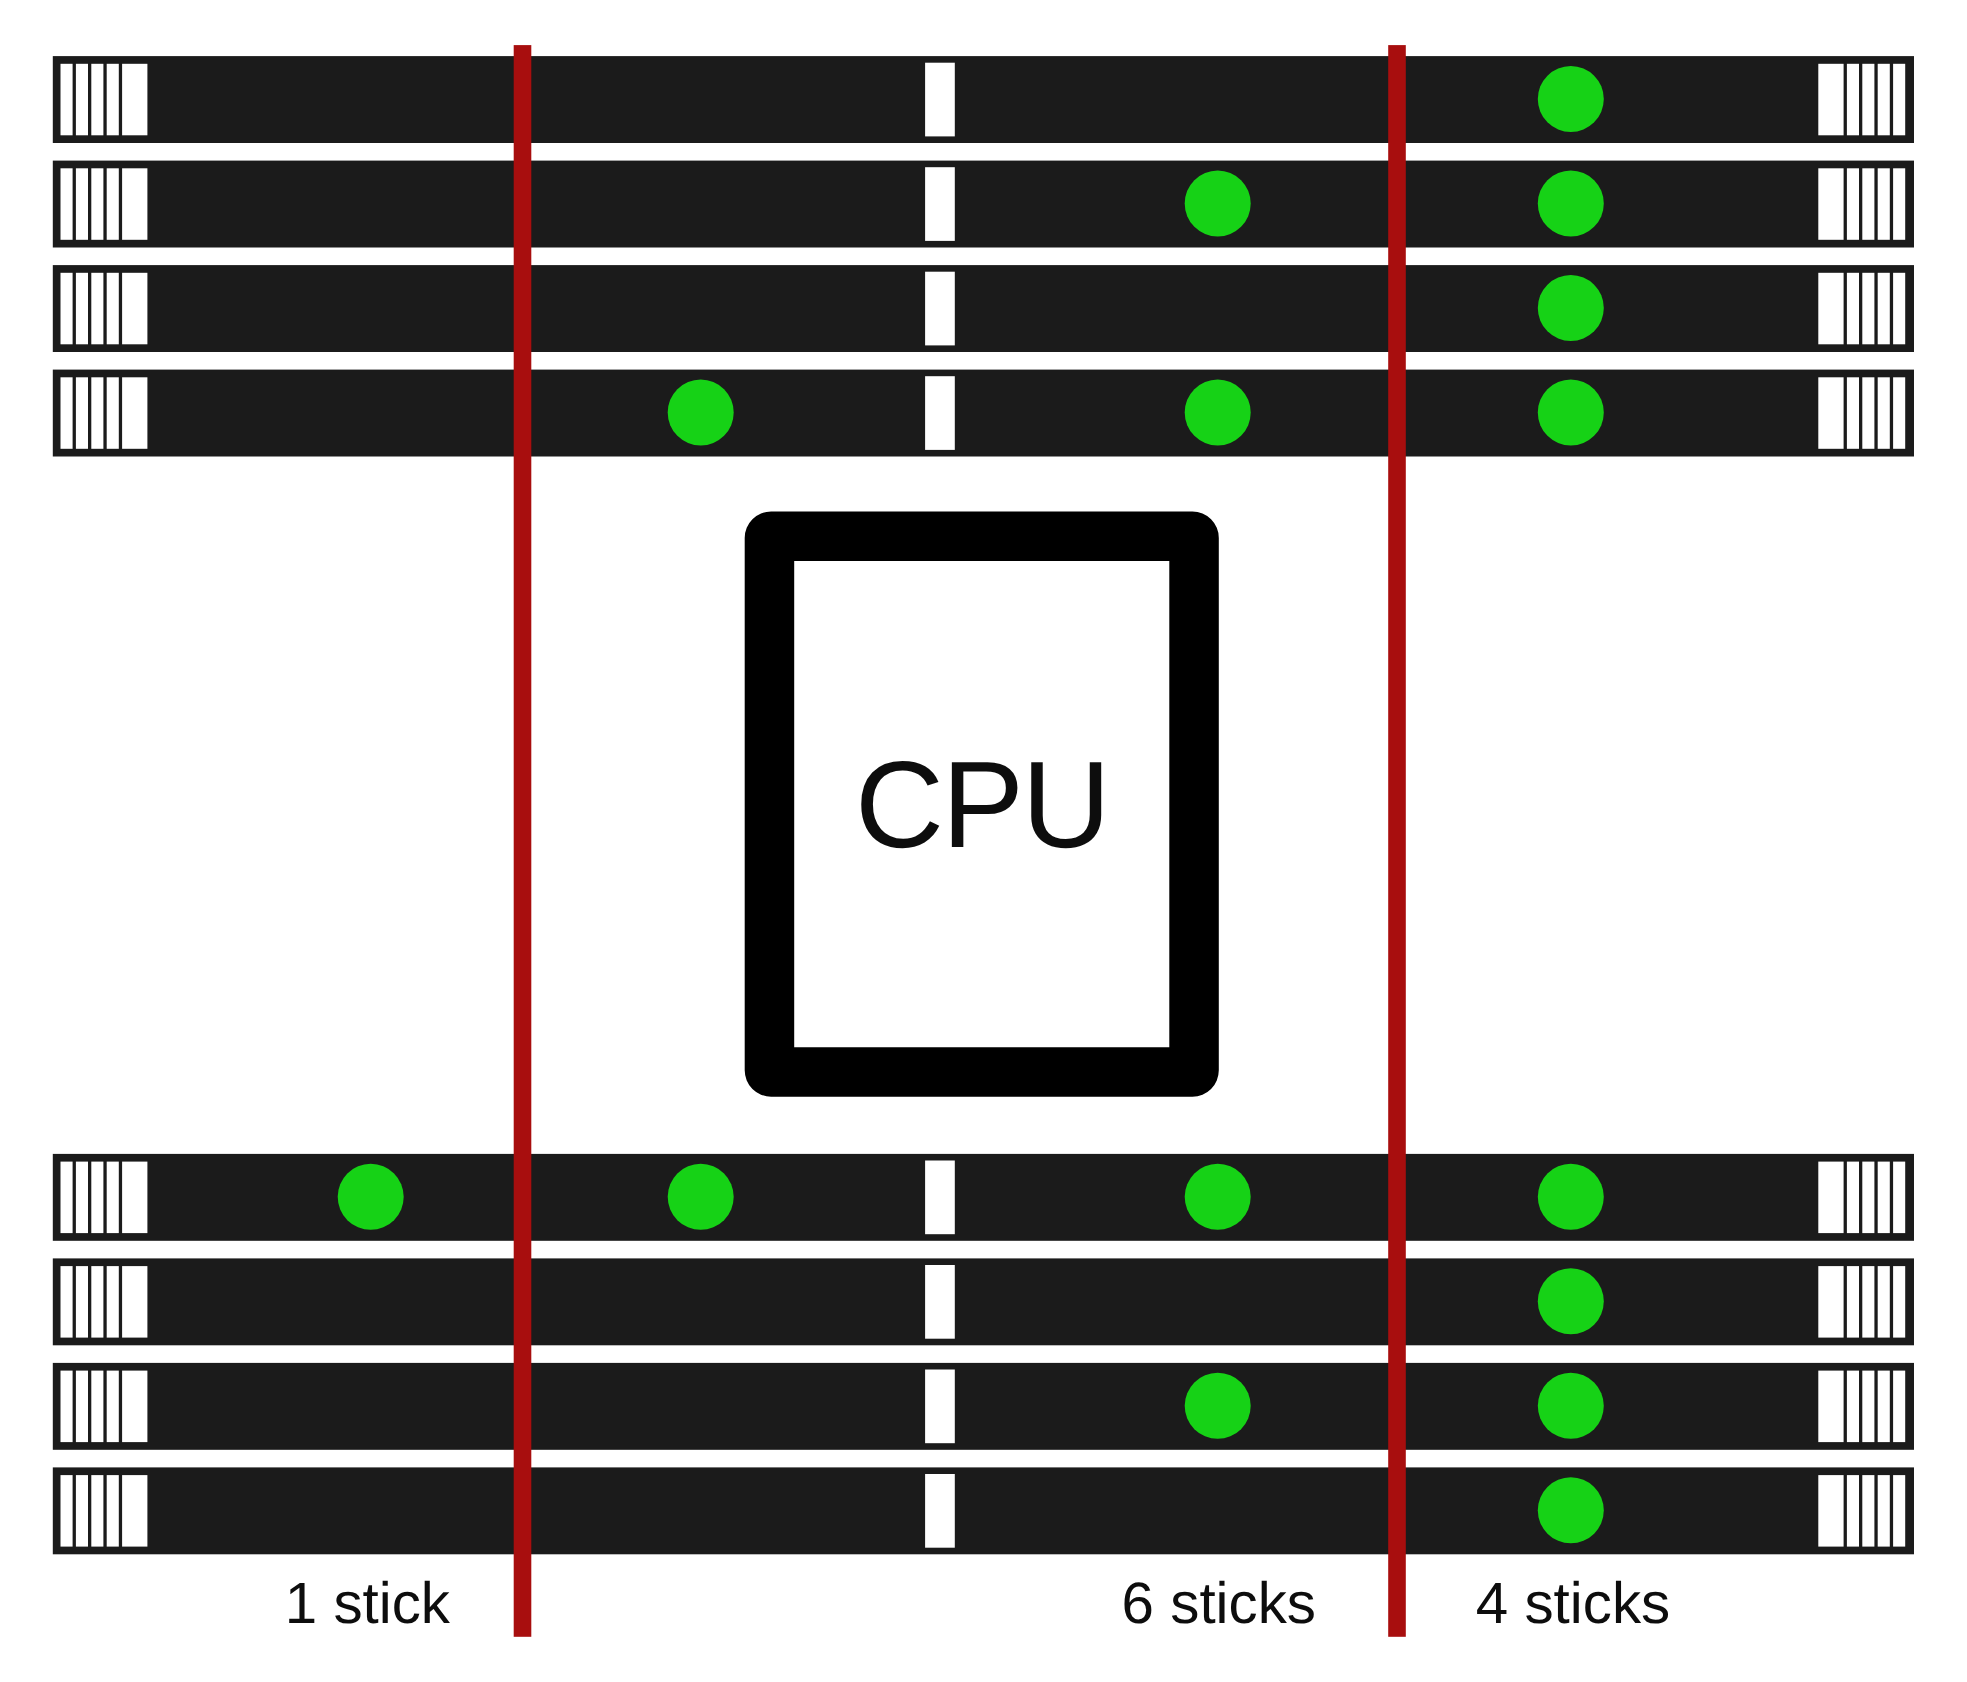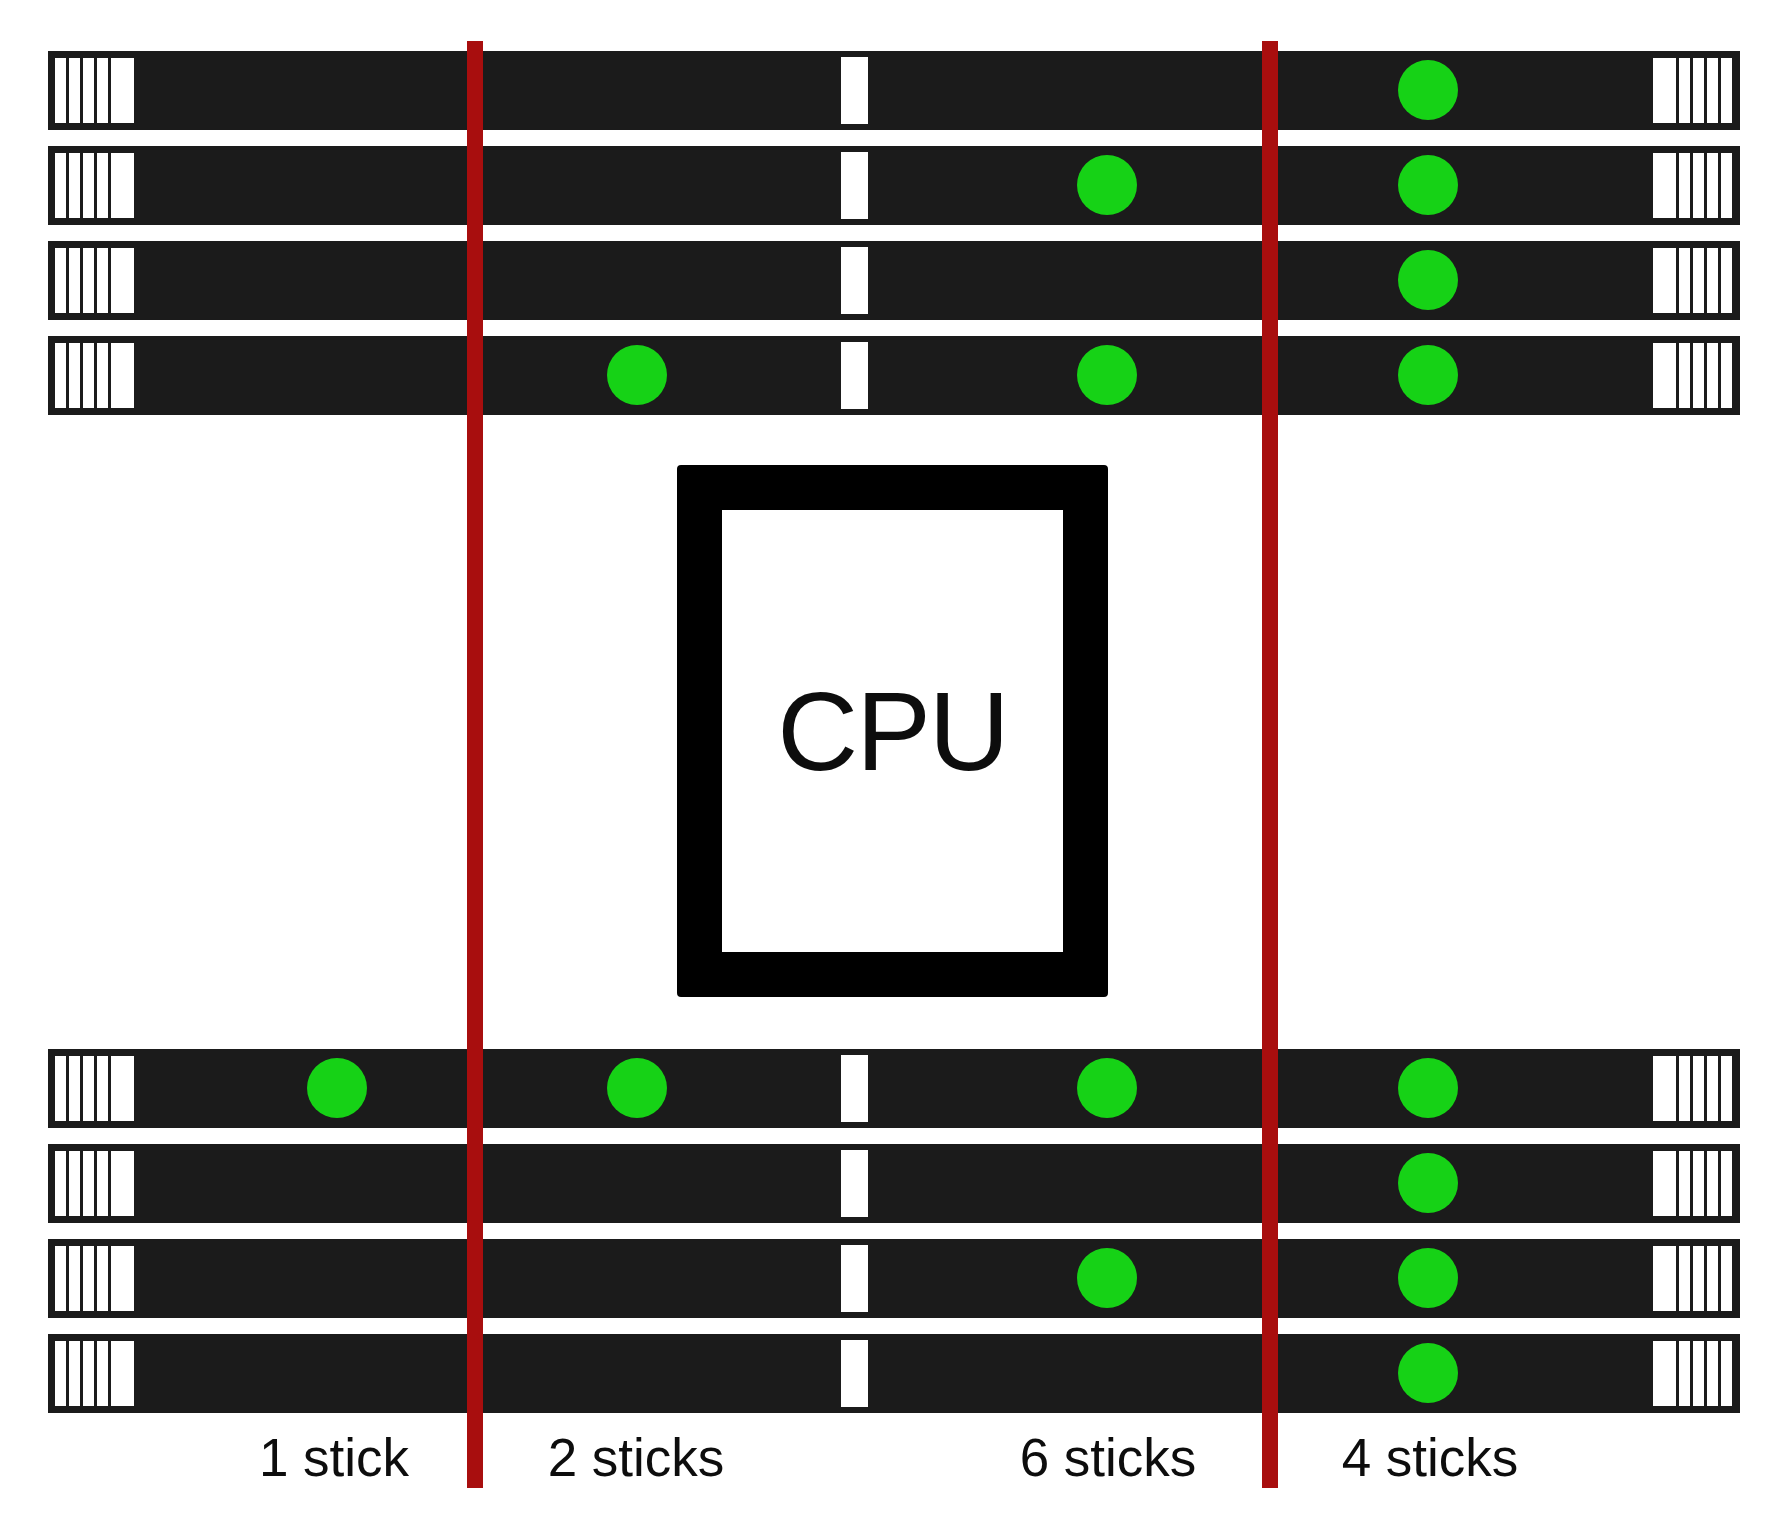--- a/index.html
+++ b/index.html
@@ -15,21 +15,21 @@
   .stripe{background:#fff;height:100%;}
   .stripe.thin{width:11px;}
   .stripe.wide{width:23px;}
   .notch{position:absolute;left:793px;width:27px;top:6px;bottom:6px;background:#fff;}
   .dot{position:absolute;top:9px;width:60px;height:60px;border-radius:50%;background:var(--green);}
   .divider{position:absolute;top:41px;width:16px;height:1447px;background:var(--red);z-index:5;}
   .divider.d1{left:467px;}
   .divider.d2{left:1262px;}
   .cpu{
     position:absolute;left:677px;top:465px;width:431px;height:532px;box-sizing:border-box;
-    background:#fff;border:45px solid #000;border-radius:4px;
+    background:#fff;border:45px solid #000;border-radius:24px;
     display:flex;align-items:center;justify-content:center;
   }
   .cpu span{font-size:112px;color:var(--ink);letter-spacing:-2px;}
   .col-label{
     position:absolute;top:1428px;transform:translateX(-50%);
     font-size:53px;line-height:1.15;color:var(--ink);white-space:nowrap;z-index:6;
   }
   .col-label.c1{left:334px;}
   .col-label.c2{left:636px;}
   .col-label.c3{left:1108px;}
@@ -196,16 +196,15 @@
     </div>
 
   <div class="divider d1"></div>
   <div class="divider d2"></div>
 
   <div class="cpu">
     <span>CPU</span>
   </div>
 
   <div class="col-label c1">1 stick</div>
-  <div class="col-label c2">2 sticks</div>
   <div class="col-label c3">6 sticks</div>
   <div class="col-label c4">4 sticks</div>
 </div>
 
 </body></html>

